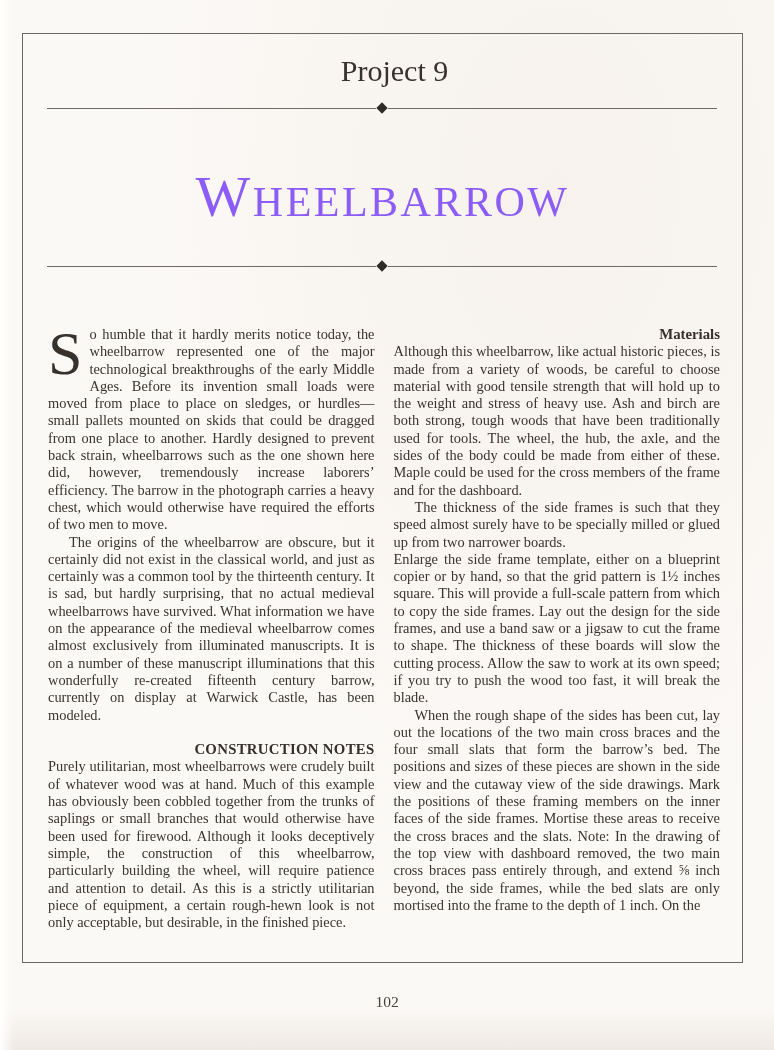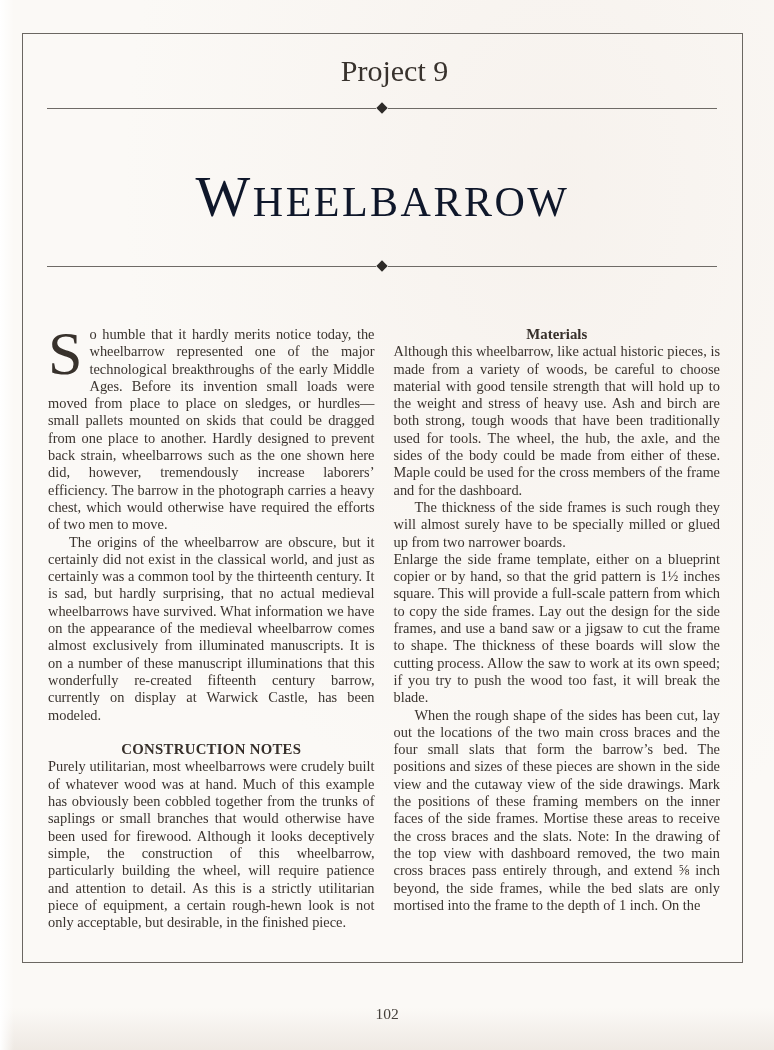--- a/index.html
+++ b/index.html
@@ -65,21 +65,21 @@
     position: absolute;
     top: 116px;
     left: 0;
     width: 100%;
     margin: 0;
     text-align: center;
     font-weight: normal;
     font-size: 42px;
     letter-spacing: 2.5px;
     line-height: 94px;
-    color: #0f172a;
+    color: #8b5cf6;
     white-space: nowrap;
   }
   .title .initial {
     font-size: 58px;
     letter-spacing: 2.5px;
   }
 
   .columns {
     position: absolute;
     top: 292px;
@@ -99,21 +99,21 @@
 
   .col p { margin: 0; }
   .col p.indent { text-indent: 21px; }
 
   .section-heading {
     font-size: 14.8px;
     line-height: 17.3px;
     font-weight: bold;
     margin: 17.3px 0 0 0;
     color: #362f2a;
-    text-align: center;
+    text-align: right;
   }
   .section-heading.first { margin-top: 0; }
   .section-heading.caps { letter-spacing: 0.3px; }
 
   .dropcap {
     float: left;
     font-size: 62px;
     line-height: 50px;
     height: 50px;
     padding: 2px 7px 0 0;
@@ -121,21 +121,20 @@
   }
 
   .page-number {
     position: absolute;
     top: 993px;
     left: 0;
     width: 100%;
     text-align: center;
     font-size: 15.5px;
     color: #45403a;
-    margin-top: 12px;
   }
 </style>
 </head>
 <body>
 
 <div class="frame">
 
   <div class="project-label">Project 9</div>
 
   <div class="rule rule-1">
@@ -157,21 +156,21 @@
     <div class="col">
       <p><span class="dropcap">S</span><span>o humble that it hardly merits notice today, the wheelbarrow represented one of the major technological breakthroughs of the early Middle Ages. Before its invention small loads were moved from place to place on sledges, or hurdles—small pallets mounted on skids that could be dragged from one place to another. Hardly designed to prevent back strain, wheelbarrows such as the one shown here did, however, tremendously increase laborers’ efficiency. The barrow in the photograph carries a heavy chest, which would otherwise have required the efforts of two men to move.</span></p>
       <p class="indent">The origins of the wheelbarrow are obscure, but it certainly did not exist in the classical world, and just as certainly was a common tool by the thirteenth century. It is sad, but hardly surprising, that no actual medieval wheelbarrows have survived. What information we have on the appearance of the medieval wheelbarrow comes almost exclusively from illuminated manuscripts. It is on a number of these manuscript illuminations that this wonderfully re-created fifteenth century barrow, currently on display at Warwick Castle, has been modeled.</p>
       <h3 class="section-heading caps">CONSTRUCTION NOTES</h3>
       <p>Purely utilitarian, most wheelbarrows were crudely built of whatever wood was at hand. Much of this example has obviously been cobbled together from the trunks of saplings or small branches that would otherwise have been used for firewood. Although it looks deceptively simple, the construction of this wheelbarrow, particularly building the wheel, will require patience and attention to detail. As this is a strictly utilitarian piece of equipment, a certain rough-hewn look is not only acceptable, but desirable, in the finished piece.</p>
     </div>
 
     <div class="col">
       <h3 class="section-heading first">Materials</h3>
       <p>Although this wheelbarrow, like actual historic pieces, is made from a variety of woods, be careful to choose material with good tensile strength that will hold up to the weight and stress of heavy use. Ash and birch are both strong, tough woods that have been traditionally used for tools. The wheel, the hub, the axle, and the sides of the body could be made from either of these. Maple could be used for the cross members of the frame and for the dashboard.</p>
-      <p class="indent">The thickness of the side frames is such rough they will almost surely have to be specially milled or glued up from two narrower boards.</p>
+      <p class="indent">The thickness of the side frames is such that they speed almost surely have to be specially milled or glued up from two narrower boards.</p>
       <p>Enlarge the side frame template, either on a blueprint copier or by hand, so that the grid pattern is 1½ inches square. This will provide a full-scale pattern from which to copy the side frames. Lay out the design for the side frames, and use a band saw or a jigsaw to cut the frame to shape. The thickness of these boards will slow the cutting process. Allow the saw to work at its own speed; if you try to push the wood too fast, it will break the blade.</p>
       <p class="indent">When the rough shape of the sides has been cut, lay out the locations of the two main cross braces and the four small slats that form the barrow’s bed. The positions and sizes of these pieces are shown in the side view and the cutaway view of the side drawings. Mark the positions of these framing members on the inner faces of the side frames. Mortise these areas to receive the cross braces and the slats. Note: In the drawing of the top view with dashboard removed, the two main cross braces pass entirely through, and extend ⅝ inch beyond, the side frames, while the bed slats are only mortised into the frame to the depth of 1 inch. On the</p>
     </div>
 
   </div>
 </div>
 
 <div class="page-number">102</div>
 
 </body></html>

